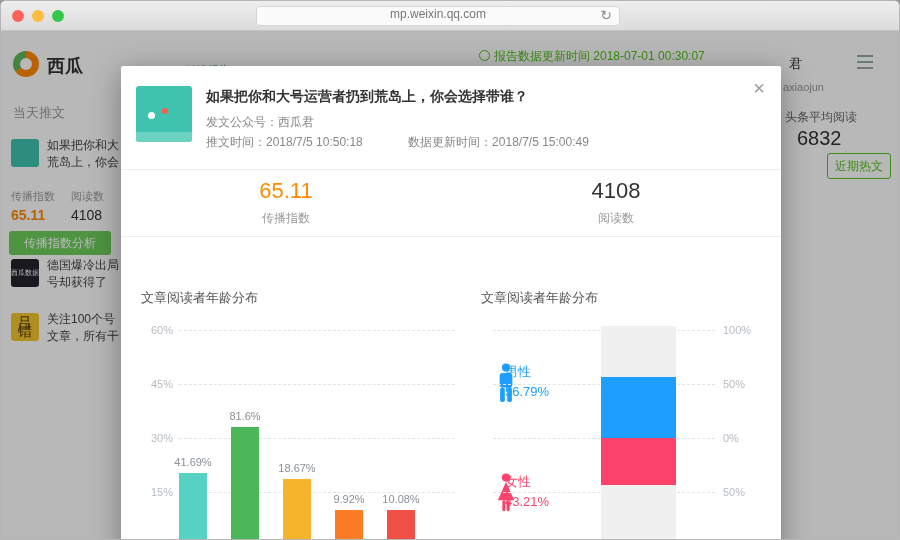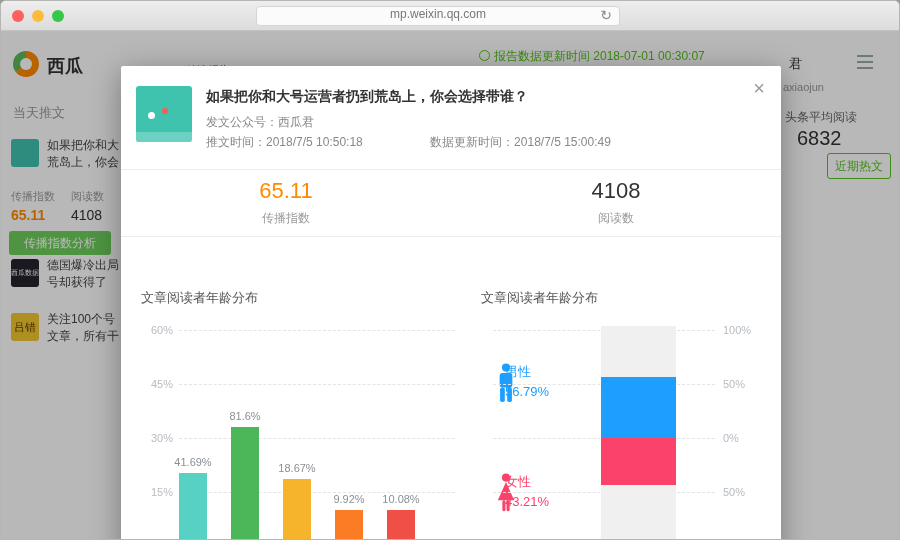--- a/index.html
+++ b/index.html
@@ -25,21 +25,21 @@
   .logo-text{left:34px;top:3px;font-size:18px;font-weight:bold;color:#333}
   .nav-report{left:185px;top:32px;font-size:11px;color:#0f766e}
   .nav-update{left:478px;top:17px;font-size:12px;color:var(--line-green);white-space:nowrap}
   .clock{display:inline-block;width:11px;height:11px;border:1px solid var(--line-green);border-radius:50%;margin-right:4px;position:relative;top:1px}
   .sb-title{left:12px;top:73px;font-size:13px;color:#999}
   .sb-item .thumb{left:0;top:2px;width:28px;height:28px;border-radius:3px;display:flex;align-items:center;justify-content:center;overflow:hidden}
   .thumb.teal{background:#3fc3ae}
   .thumb.dark{background:#23232b}
   .thumb.yellow{background:#f3c62f}
   .thumb i{font-style:normal;font-size:7px;line-height:8px;color:#fff;text-align:center;position:static}
-  .thumb.yellow i{color:#553c00;font-size:11px}
+  .thumb.yellow i{color:#553c00;font-size:15px}
   .sb-item .lines{left:36px;top:0;width:90px}
   .sb-item .lines span{position:static;display:block;font-size:12px;line-height:17px;color:#444;white-space:nowrap;overflow:hidden}
   .sb-item-1{left:10px;top:106px;width:115px;height:34px}
   .sb-item-2{left:10px;top:226px;width:115px;height:34px}
   .sb-item-3{left:10px;top:280px;width:115px;height:34px}
   .sb-cols{left:10px;top:158px;width:115px;font-size:11px;color:#999}
   .sb-cols .c1{left:0;top:0}.sb-cols .c2{left:60px;top:0}
   .sb-vals{left:10px;top:176px;width:115px;font-size:14px}
   .sb-vals .v1{left:0;top:0;color:var(--accent);font-weight:bold}
   .sb-vals .v2{left:60px;top:0;color:#333}
@@ -55,21 +55,21 @@
   .modal{position:absolute;left:120px;top:35px;width:660px;height:600px;background:#fff;z-index:10;border-radius:2px;box-shadow:0 6px 30px rgba(0,0,0,.35)}
   .modal *{position:absolute}
   .m-close{right:16px;top:12px;font-size:20px;color:#999;cursor:pointer;line-height:20px}
   .m-thumb{left:15px;top:20px;width:56px;height:56px;border-radius:3px;background:#3fc3ae;overflow:hidden}
   .m-thumb .fig1{left:12px;top:26px;width:7px;height:7px;border-radius:50%;background:#fff}
   .m-thumb .fig2{left:26px;top:22px;width:6px;height:6px;border-radius:50%;background:#ff5a52}
   .m-thumb .sand{left:0;bottom:0;width:100%;height:10px;background:#7fd9cb;opacity:.7}
   .m-title{left:85px;top:22px;width:540px;font-size:14px;font-weight:bold;color:#333}
   .m-account{left:85px;top:48px;font-size:12px;color:#888}
   .m-times{left:85px;top:68px;font-size:12px;color:#888;width:500px}
-  .m-times .t2{position:static;margin-left:64px}
+  .m-times .t2{position:static;margin-left:42px}
   .m-times .t1{position:static}
   .m-div1{left:0;top:103px;width:100%;height:1px;background:#ececec}
   .stats{left:0;top:112px;width:100%;height:58px;display:flex}
   .stat{position:static;flex:1;text-align:center}
   .stat-val{position:static;display:block;font-size:22px;color:#333}
   .stat-val.orange{color:var(--accent)}
   .stat-label{position:static;display:block;font-size:12px;color:#999;margin-top:6px}
   .m-div2{left:0;top:170px;width:100%;height:1px;background:#ececec}
   .m-section{left:25px;top:186px;font-size:14px;color:#333}
   

